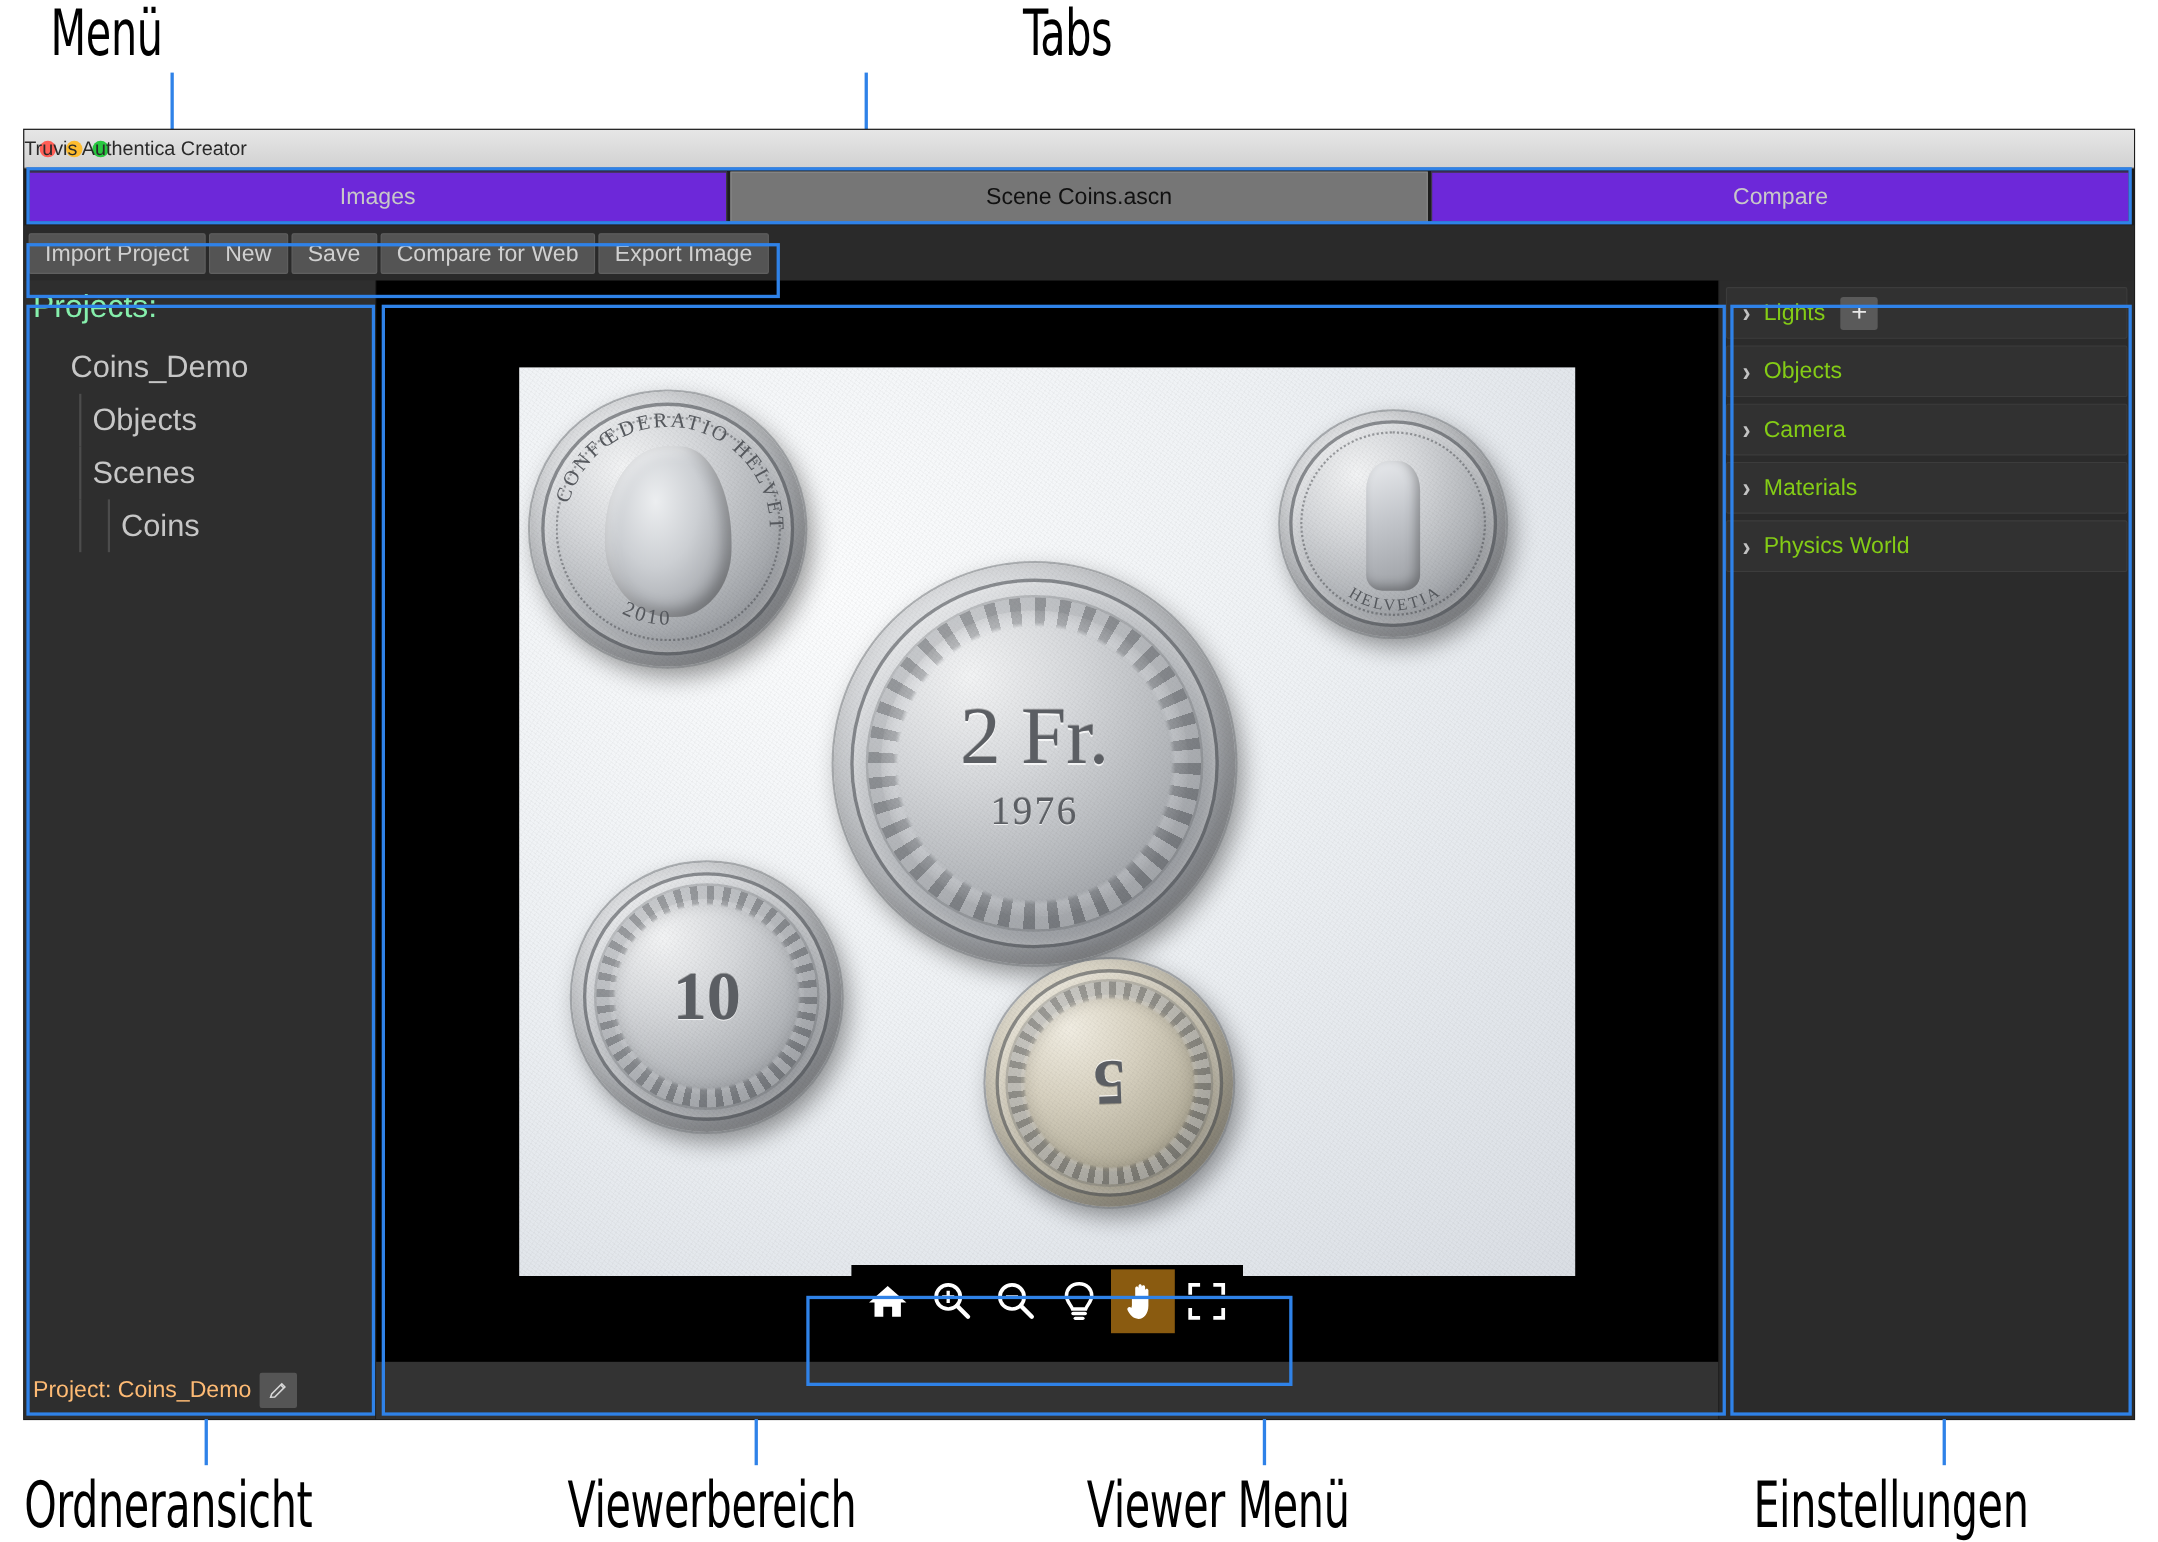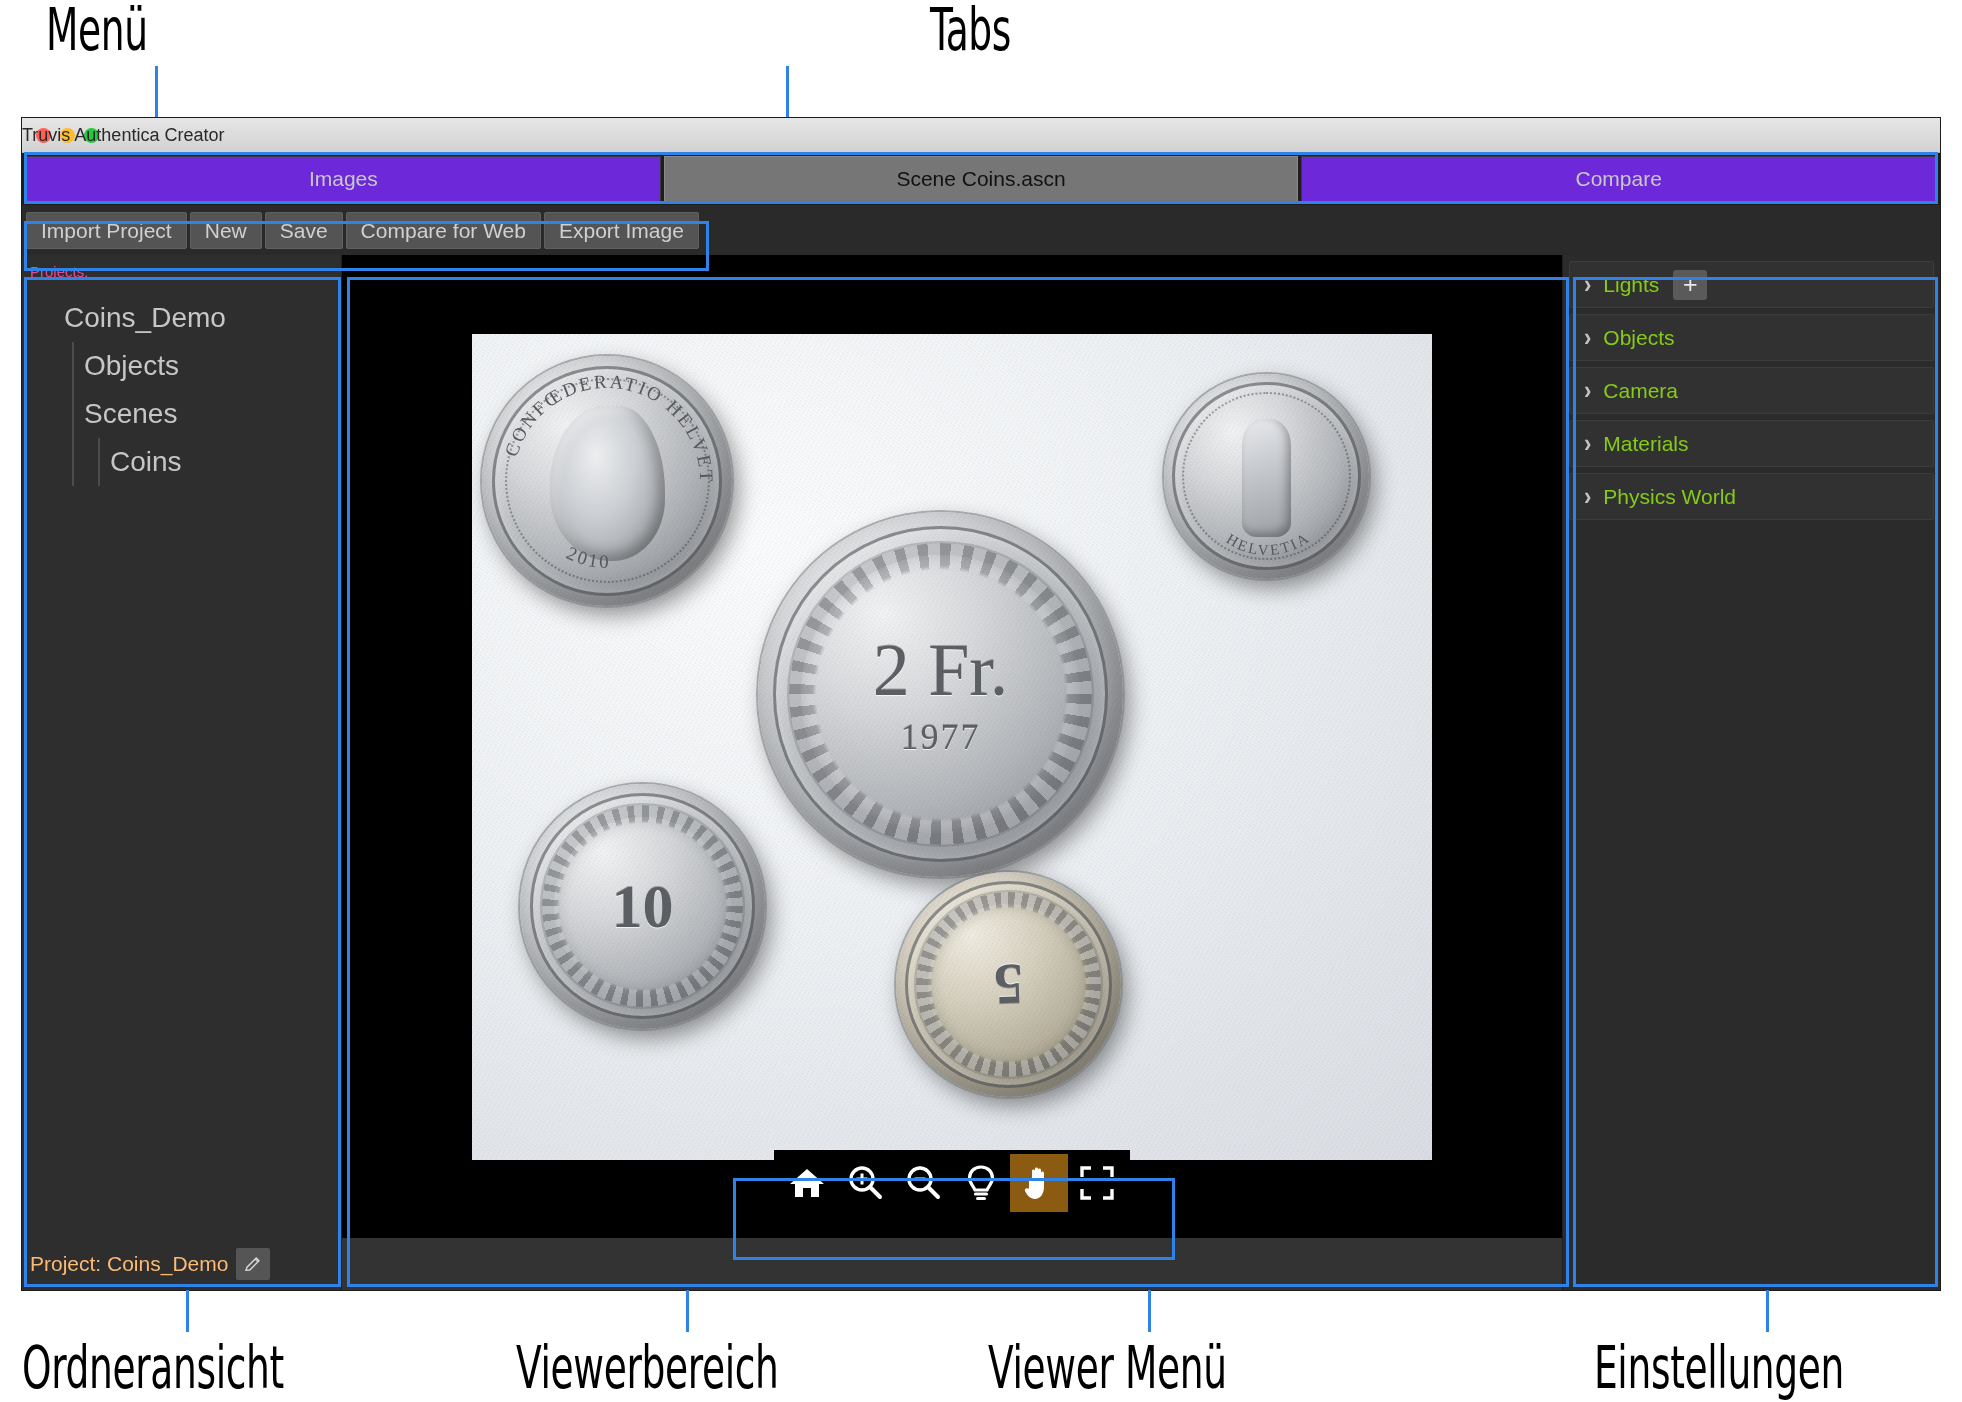--- a/index.html
+++ b/index.html
@@ -136,22 +136,22 @@
   #left-panel {
     width: 320px;
     flex: 0 0 320px;
     background: #2e2e2e;
     display: flex;
     flex-direction: column;
     box-sizing: border-box;
     border-right: 1px solid #1e1e1e;
   }
   #projects-label {
-    color: #ec4899;
-    font-size: 15px;
+    color: #86efac;
+    font-size: 29px;
     padding: 8px 0 0 8px;
   }
   #tree {
     flex: 1 1 auto;
     padding-top: 14px;
   }
   .tree-item {
     color: #c6c6c6;
     font-size: 28px;
     padding: 8px 0;
@@ -480,21 +480,21 @@
                 <text><textPath href="#arcBot" startOffset="34%">2010</textPath></text>
               </svg>
             </div>
           </div>
 
           <div class="coin coin-2fr">
             <div class="rim"></div>
             <div class="wreath"></div>
             <div class="face">
               <div class="denom-2fr">2 Fr.</div>
-              <div class="year-2fr">1977</div>
+              <div class="year-2fr">1976</div>
             </div>
           </div>
 
           <div class="coin coin-5rp2">
             <div class="rim"></div>
             <div class="rim2"></div>
             <div class="standing-fig"></div>
             <div class="circ-text">
               <svg viewBox="0 0 205 205">
                 <defs>

